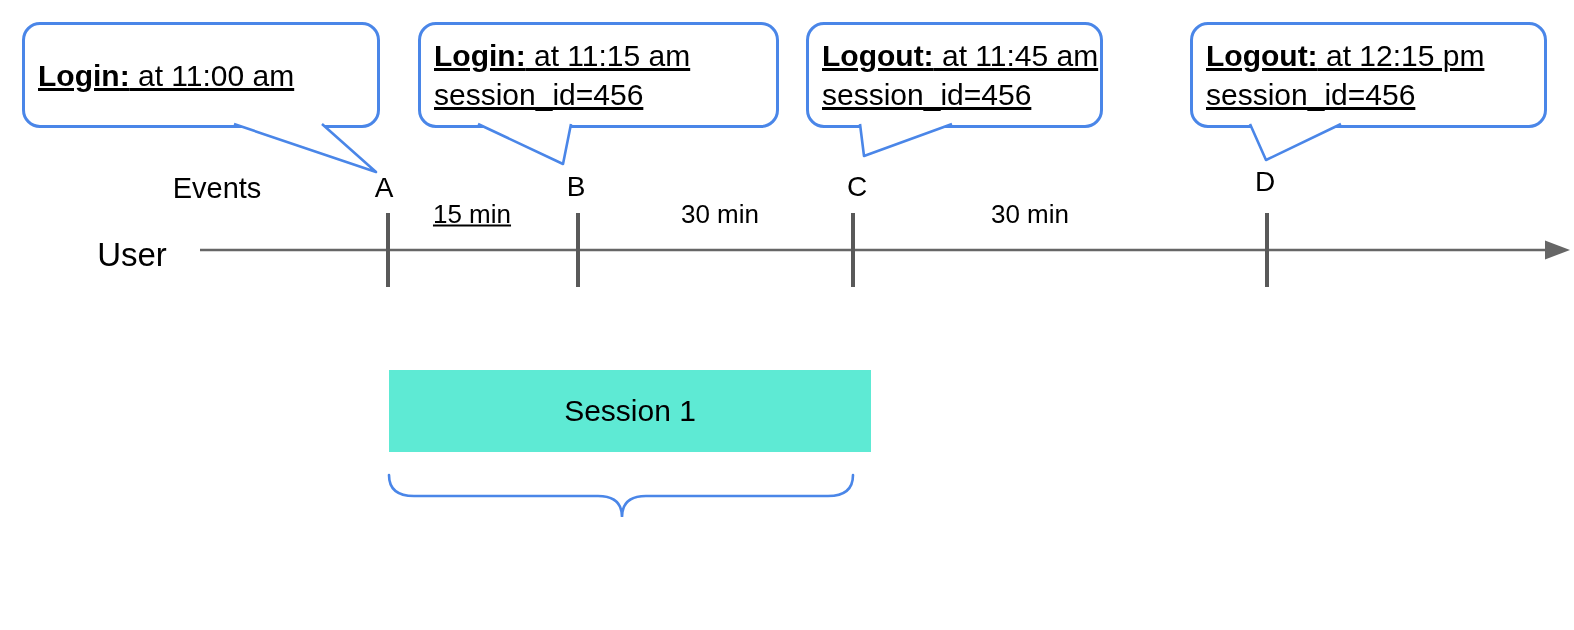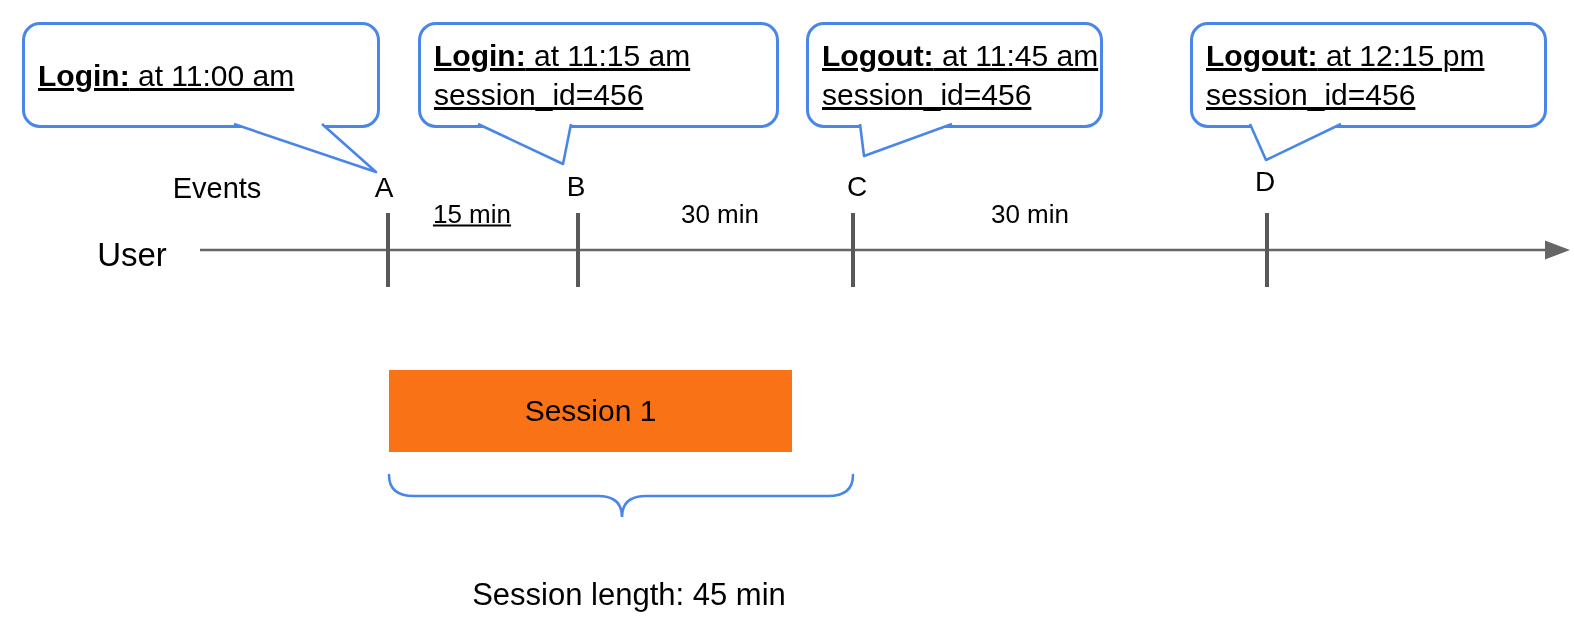--- a/index.html
+++ b/index.html
@@ -34,22 +34,22 @@
   #marker-a{left:384px;top:188px;}
   #marker-b{left:576px;top:187px;}
   #marker-c{left:857px;top:187px;}
   #marker-d{left:1265px;top:182px;}
   .interval{font-size:26px;}
   #interval-ab{left:472px;top:214px;text-decoration:underline;}
   #interval-bc{left:720px;top:214px;}
   #interval-cd{left:1030px;top:214px;}
   
   .session-box{
-    position:absolute;left:389px;top:370px;width:403px;height:82px;
-    background:#f97316;display:flex;align-items:center;justify-content:center;
+    position:absolute;left:389px;top:370px;width:482px;height:82px;
+    background:#5eead4;display:flex;align-items:center;justify-content:center;
     font-size:30px;z-index:1;
   }
   .session-length{left:629px;top:595px;font-size:31px;}
 </style>
 </head>
 <body>
 
 <div class="stage">
 
   <div class="callout" id="callout-a">
@@ -94,15 +94,14 @@
   <div class="label marker" id="marker-c">C</div>
   <div class="label marker" id="marker-d">D</div>
 
   <div class="label interval" id="interval-ab">15 min</div>
   <div class="label interval" id="interval-bc">30 min</div>
   <div class="label interval" id="interval-cd">30 min</div>
 
   <div class="session-box">
     <span>Session 1</span>
   </div>
-  <div class="label session-length">Session length: 45 min</div>
 
 </div>
 
 </body></html>

